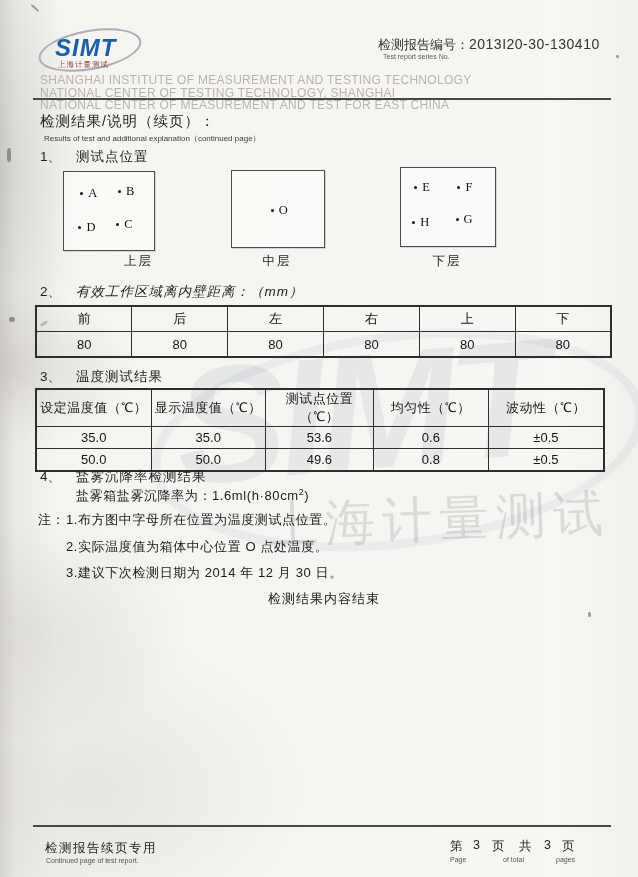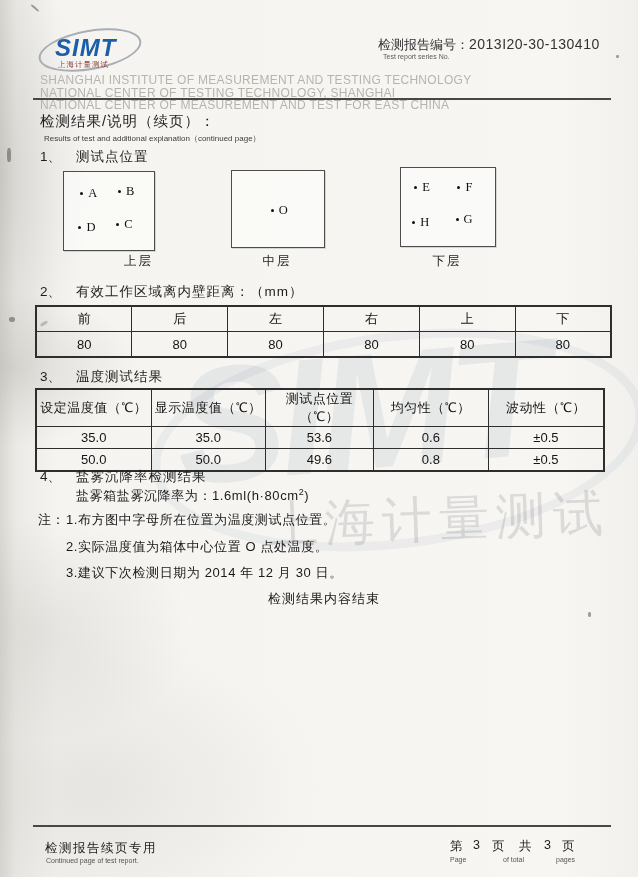--- a/index.html
+++ b/index.html
@@ -107,21 +107,21 @@
 
   <div class="abs dbox" style="left:400px;top:167px;width:94px;height:78px;">
     <span class="pt" style="left:14%;top:16%;"><span>E</span></span>
     <span class="pt" style="left:60%;top:16%;"><span>F</span></span>
     <span class="pt" style="left:12%;top:60%;"><span>H</span></span>
     <span class="pt" style="left:58%;top:57%;"><span>G</span></span>
   </div>
   <div class="abs dlabel" style="left:400px;top:253px;width:94px;text-align:center;">下层</div>
 
   <div class="abs snum" style="left:40px;top:283px;">2、</div>
-  <div class="abs stitle" style="left:76px;top:283px;">有效工作区域离内壁距离：（mm）</div>
+  <div class="abs stitle" style="left:76px;top:283px;font-style:italic;">有效工作区域离内壁距离：（mm）</div>
 
   <table class="abs t1" style="left:35px;top:305px;width:577px;">
     <tbody>
         <tr>
       <td>前</td>
       <td>后</td>
       <td>左</td>
       <td>右</td>
       <td>上</td>
       <td>下</td>

